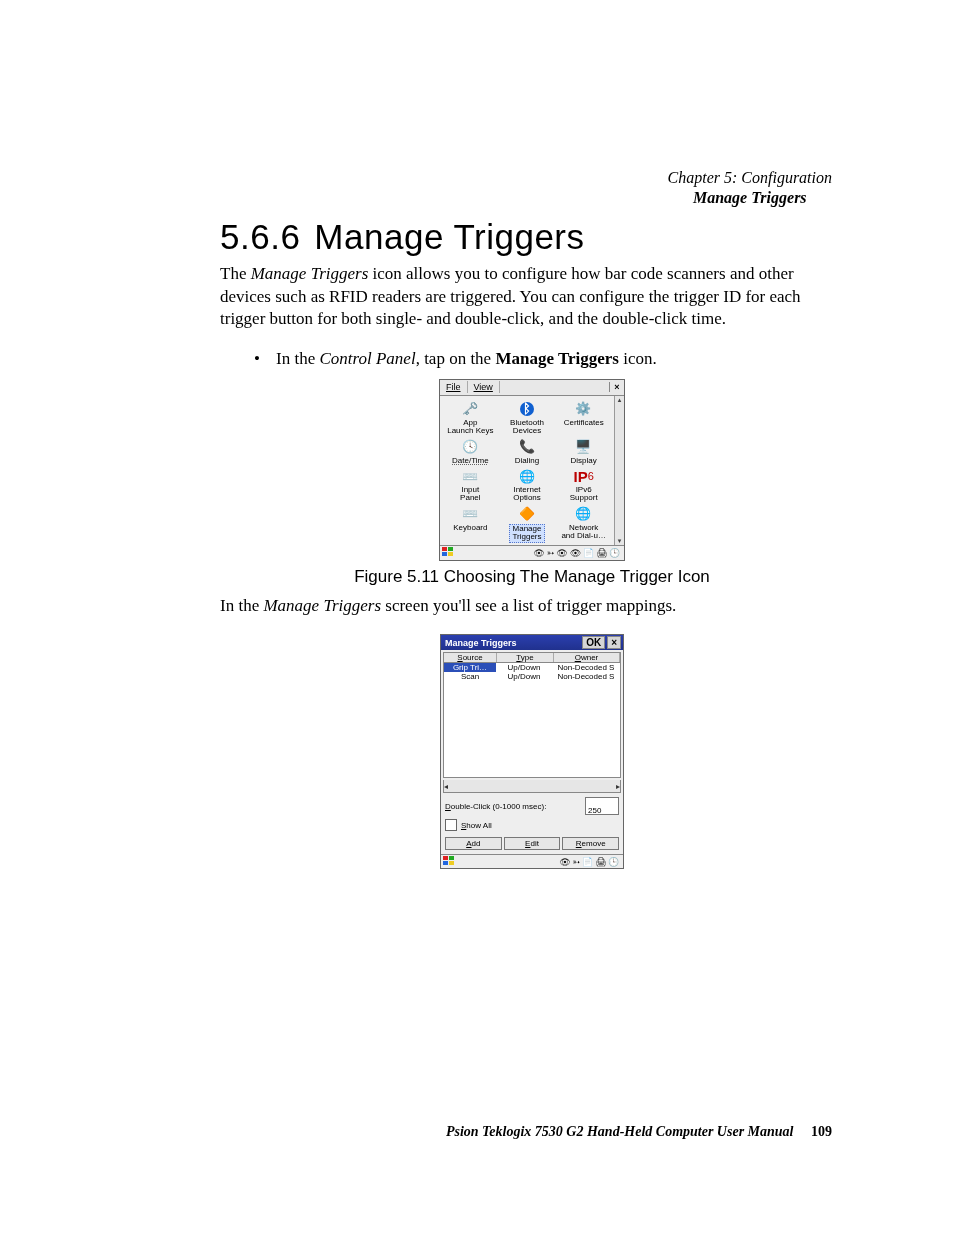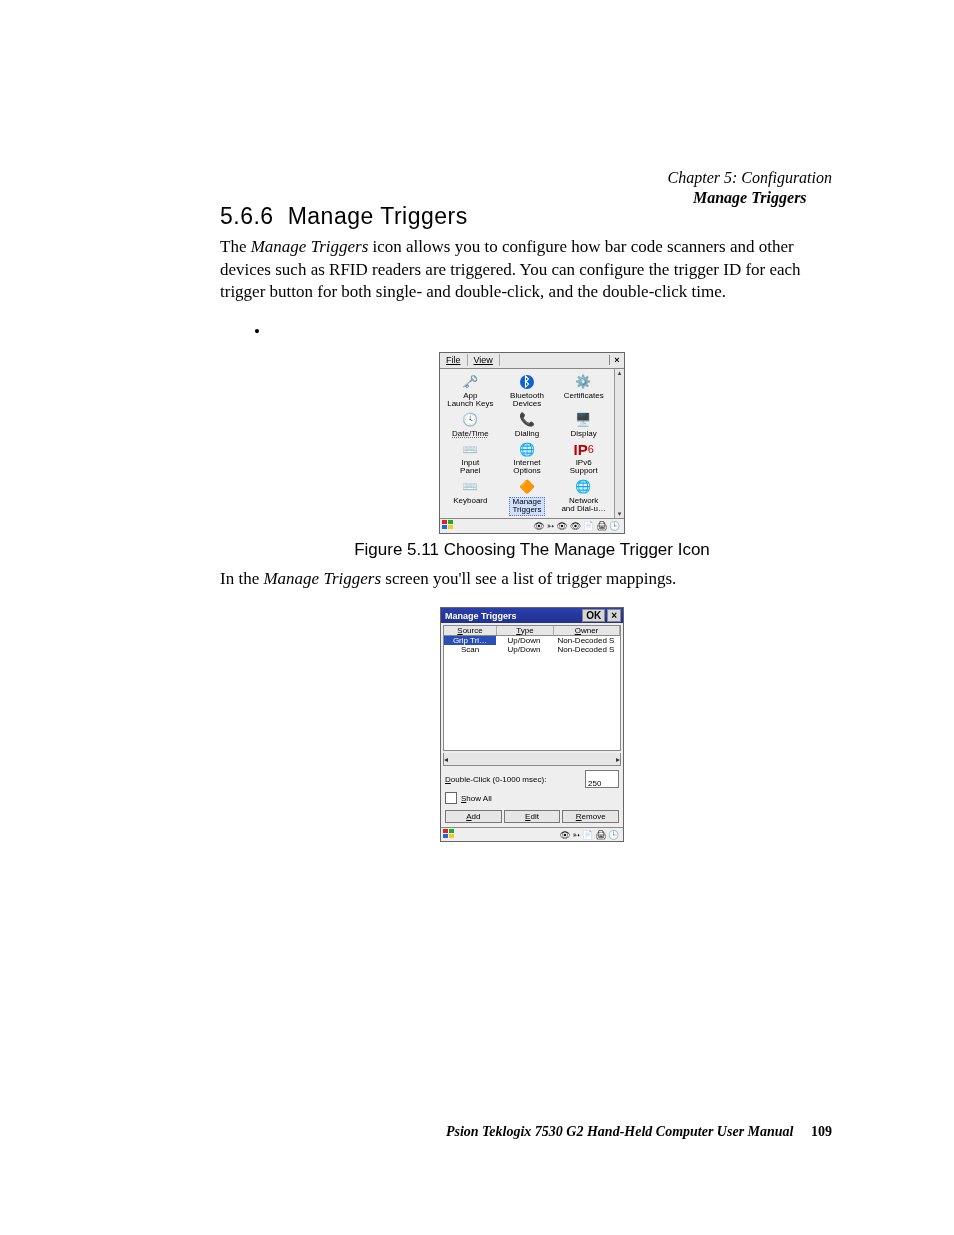--- a/index.html
+++ b/index.html
@@ -20,25 +20,25 @@
     position: absolute;
     top: 168px;
     right: 122px;
     text-align: center;
     font-size: 16px;
     line-height: 1.25;
   }
   .running-header .chapter { font-style: italic; }
   .running-header .section { font-style: italic; font-weight: bold; }
   .section-heading {
-    margin-top: 38px;
+    margin-top: 52px;
     font-family: "Arial Narrow", Arial, sans-serif;
     font-weight: 400;
     font-stretch: condensed;
-    font-size: 23px;
+    font-size: 35px;
     letter-spacing: 0.5px;
   }
   .section-heading .num { margin-right: 14px; }
   .body-text {
     font-size: 17px;
     line-height: 1.33;
     margin-top: 6px;
   }
   .bullet-row {
     display: flex;
@@ -223,20 +223,23 @@
   <div class="section-heading">
     <span class="num">5.6.6</span><span>Manage Triggers</span>
   </div>
 
   <p class="body-text">
     <span>The </span><em class="ital">Manage Triggers</em><span> icon allows you to configure how bar code scanners and other devices such as RFID readers are triggered. You can configure the trigger ID for each trigger button for both single- and double-click, and the double-click time.</span>
   </p>
 
   <div class="bullet-row">
     <div class="bullet-dot">•</div>
+    <div>
+      <span>In the </span><em class="ital">Control Panel</em><span>, tap on the </span><strong class="b">Manage Triggers</strong><span> icon.</span>
+    </div>
   </div>
 
   <div class="shot cp">
     <div class="cp-menubar">
       <div class="menu-item"><span style="text-decoration:underline">File</span></div>
       <div class="menu-item"><span style="text-decoration:underline">View</span></div>
       <div class="close">×</div>
     </div>
     <div class="cp-body">
       <div class="cp-grid" id="cp-grid">

